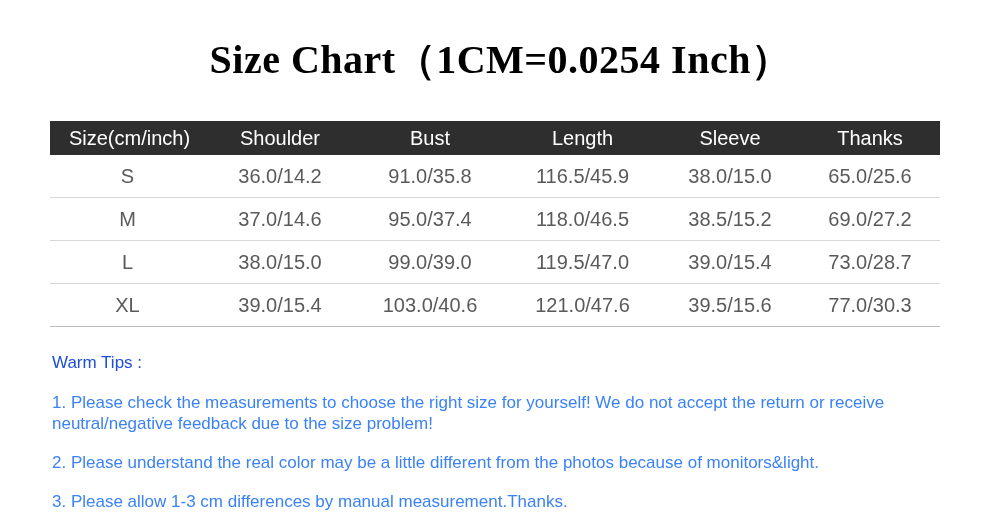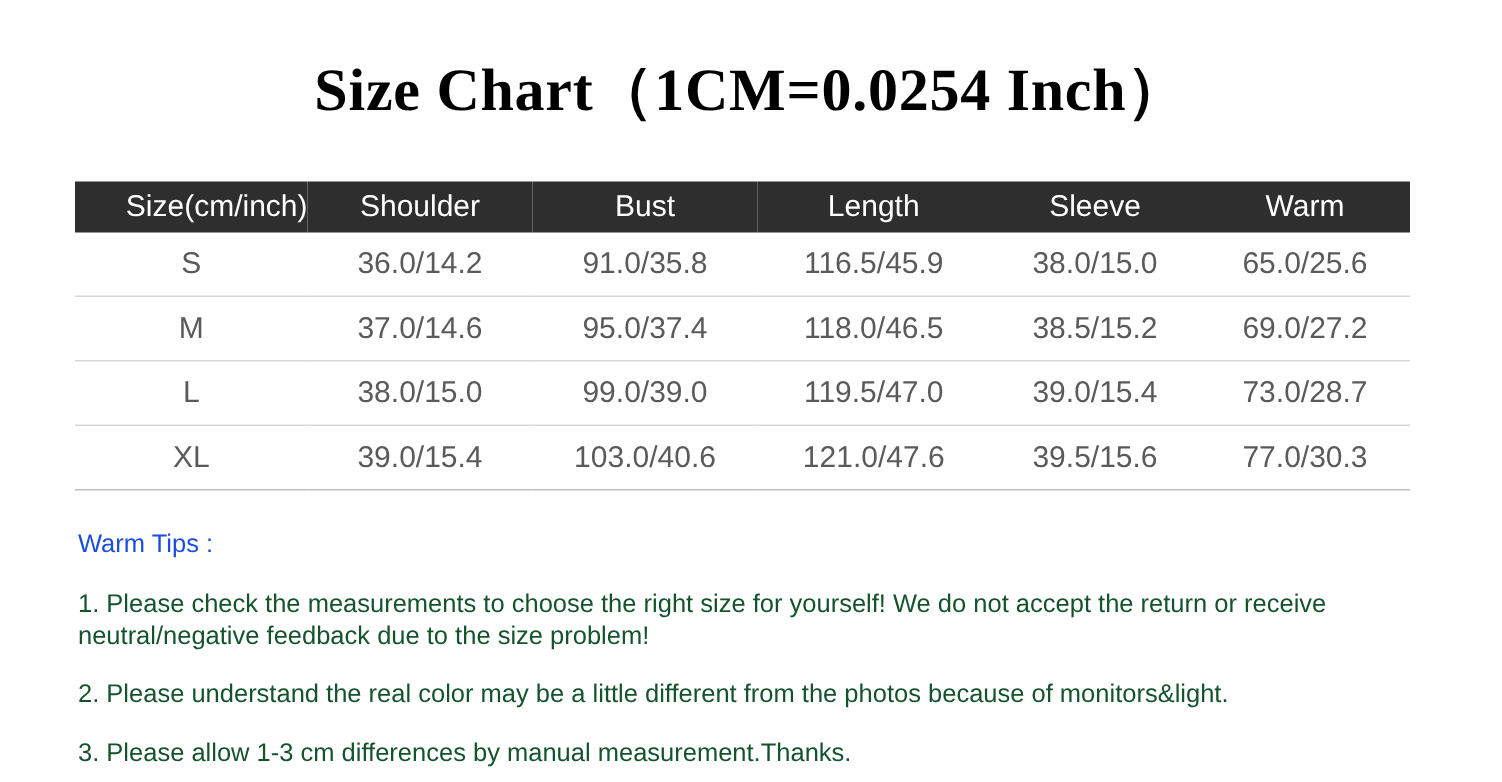--- a/index.html
+++ b/index.html
@@ -61,21 +61,21 @@
     font-weight: normal;
     font-size: 20px;
     line-height: 20px;
     height: 34px;
     padding: 0;
     vertical-align: middle;
     border: none;
   }
 
   table.size-table thead th.col-size {
-    text-align: right;
+    text-align: center;
     padding-left: 4px;
   }
 
   table.size-table tbody td {
     color: #5a5a5a;
     font-size: 20px;
     line-height: 20px;
     height: 42px;
     padding: 0;
     text-align: center;
@@ -104,21 +104,21 @@
     color: #787878;
     font-size: 17px;
     line-height: 21px;
   }
   .tips .tip-heading {
     margin: 0 0 19px 0;
     color: #1d4ed8;
   }
   .tips .tip {
     margin: 0 0 18px 0;
-    color: #14532d;
+    color: #3b82f6;
   }
   .tips .tip:last-child {
     margin-bottom: 16px;
   }
 </style>
 </head>
 <body>
 
 <div class="page">
 
@@ -134,21 +134,21 @@
         <col class="c-sleeve">
         <col class="c-waist">
       </colgroup>
       <thead>
         <tr>
           <th class="col-size">Size(cm/inch)</th>
           <th>Shoulder</th>
           <th>Bust</th>
           <th>Length</th>
           <th>Sleeve</th>
-          <th>Warm</th>
+          <th>Thanks</th>
         </tr>
       </thead>
       <tbody>
         <tr>
           <td>S</td>
           <td>36.0/14.2</td>
           <td>91.0/35.8</td>
           <td>116.5/45.9</td>
           <td>38.0/15.0</td>
           <td>65.0/25.6</td>

